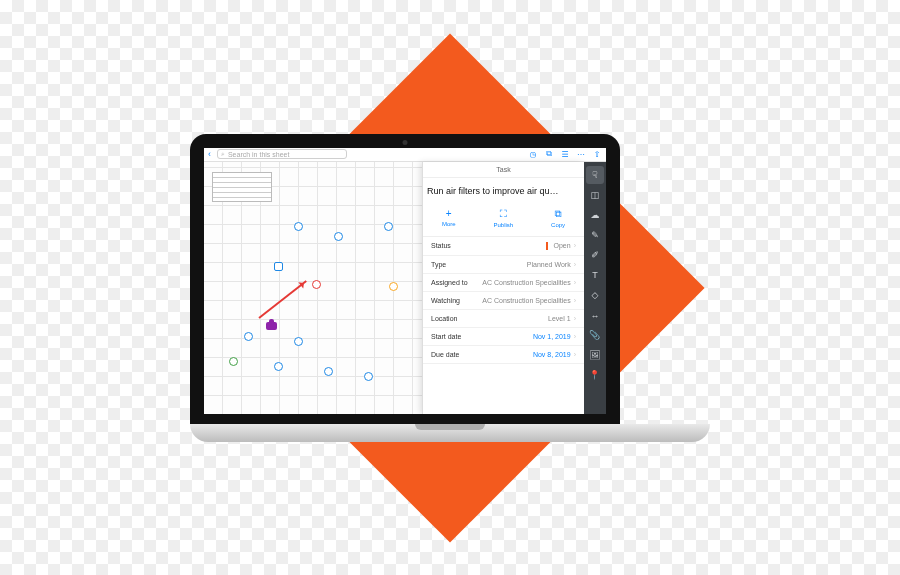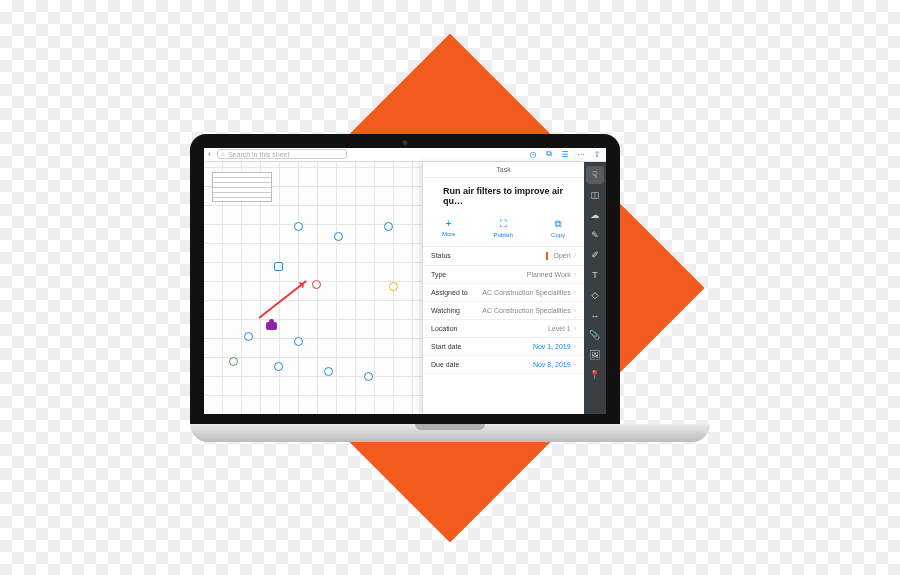--- a/index.html
+++ b/index.html
@@ -26,21 +26,21 @@
 .tbl{position:absolute;top:10px;left:8px;width:60px;height:30px;background:#fff;border:1px solid #bbb}
 .tbl div{height:5px;border-bottom:1px solid #ccc}
 .mk{position:absolute;width:9px;height:9px;border-radius:50%;border:1.5px solid;background:#fff}
 .sq{border-radius:2px}
 .arrow{position:absolute;width:60px;height:2px;background:#e53935;transform-origin:left center}
 .arrow:after{content:"";position:absolute;right:-1px;top:-3px;border:4px solid transparent;border-left-color:#e53935}
 .camicon{position:absolute;width:11px;height:8px;background:#8e24aa;border-radius:2px}
 .camicon:before{content:"";position:absolute;top:-3px;left:3px;width:5px;height:3px;background:#8e24aa;border-radius:2px 2px 0 0}
 .panel{position:absolute;top:0;right:0;width:162px;bottom:0;background:#fff;border-left:1px solid #ddd;display:flex;flex-direction:column;box-shadow:-2px 0 6px rgba(0,0,0,.12)}
 .phead{text-align:center;font-size:7px;padding:4px 0;color:#666;border-bottom:1px solid #eee}
-.ptitle{font-size:9px;font-weight:700;color:#111;padding:8px 20px}
+.ptitle{font-size:9px;font-weight:400;color:#111;padding:8px 4px}
 .pacts{display:flex;justify-content:space-around;padding:4px 0 8px;border-bottom:1px solid #eee}
 .pact{display:flex;flex-direction:column;align-items:center;gap:2px;color:#0a84ff;font-size:6px}
 .pact .gl{font-size:10px}
 .row{display:flex;justify-content:space-between;align-items:center;padding:5px 8px;border-bottom:1px solid #f0f0f0;font-size:7px}
 .row .lab{color:#333}
 .row .val{color:#888;display:flex;align-items:center;gap:3px}
 .row .chev{color:#ccc;font-size:7px}
 .lnk{color:#0a84ff}
 .stbar{width:2px;height:8px;background:#f35a1e;margin-right:3px}
 .rtool{position:absolute;top:14px;right:0;bottom:0;width:22px;background:#3a3f44;display:flex;flex-direction:column;align-items:center;padding-top:4px;gap:2px}

